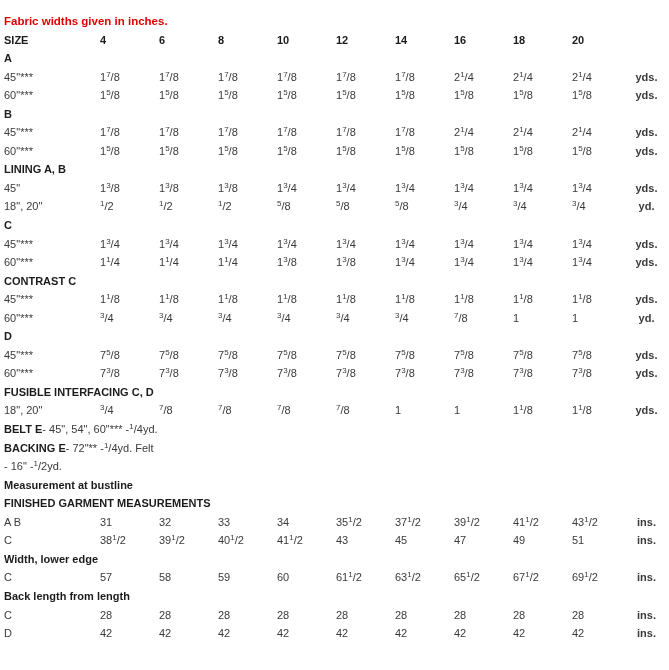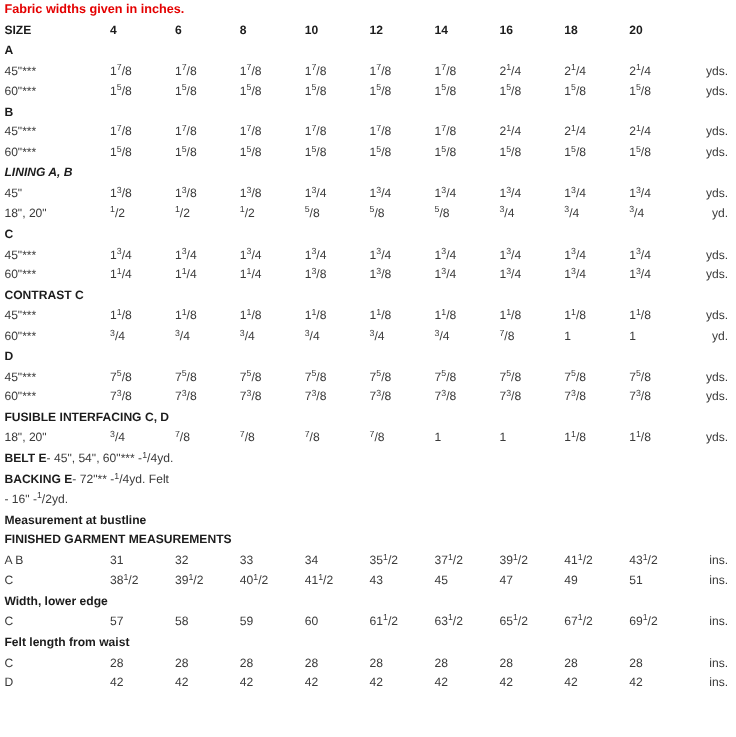--- a/index.html
+++ b/index.html
@@ -9,21 +9,21 @@
   }
   body {
     width: 669px;
     height: 670px;
     font-family: "Liberation Sans", sans-serif;
     font-size: 11px;
     color: #3a3a3a;
     overflow: hidden;
   }
   .page {
-    padding-top: 0;
+    padding-top: 12px;
   }
   .row {
     display: flex;
     align-items: baseline;
     height: 18.55px;
     line-height: 18.55px;
     white-space: nowrap;
   }
   .title-row {
     font-weight: bold;
@@ -37,22 +37,23 @@
     padding-left: 4px;
     flex: 0 0 auto;
     overflow: visible;
   }
   .cell {
     width: 59px;
     flex: 0 0 auto;
   }
   .unit {
     flex: 1 1 auto;
-    text-align: right;
+    text-align: center;
     padding-right: 7px;
+    font-weight: bold;
   }
   .bold {
     font-weight: bold;
     color: #1c1c1c;
   }
   .header-row .cell, .header-row .label {
     font-weight: bold;
     color: #1c1c1c;
   }
   .note-row {
@@ -137,21 +138,21 @@
         <div class="cell">1<sup>5</sup>/8</div>
         <div class="cell">1<sup>5</sup>/8</div>
         <div class="cell">1<sup>5</sup>/8</div>
         <div class="cell">1<sup>5</sup>/8</div>
         <div class="cell">1<sup>5</sup>/8</div>
         <div class="cell">1<sup>5</sup>/8</div>
         <div class="cell">1<sup>5</sup>/8</div>
         <div class="unit">yds.</div>
       </div>
       <div class="row">
-        <div class="label bold" style="width: auto; font-style: italic;">LINING A, B</div>
+        <div class="label bold" style="width: auto;">LINING A, B</div>
       </div>
       <div class="row">
         <div class="label">45"</div>
         <div class="cell">1<sup>3</sup>/8</div>
         <div class="cell">1<sup>3</sup>/8</div>
         <div class="cell">1<sup>3</sup>/8</div>
         <div class="cell">1<sup>3</sup>/4</div>
         <div class="cell">1<sup>3</sup>/4</div>
         <div class="cell">1<sup>3</sup>/4</div>
         <div class="cell">1<sup>3</sup>/4</div>
@@ -334,21 +335,21 @@
         <div class="cell">59</div>
         <div class="cell">60</div>
         <div class="cell">61<sup>1</sup>/2</div>
         <div class="cell">63<sup>1</sup>/2</div>
         <div class="cell">65<sup>1</sup>/2</div>
         <div class="cell">67<sup>1</sup>/2</div>
         <div class="cell">69<sup>1</sup>/2</div>
         <div class="unit">ins.</div>
       </div>
       <div class="row">
-        <div class="label bold" style="width: auto;">Felt length from waist</div>
+        <div class="label bold" style="width: auto;">Back length from length</div>
       </div>
       <div class="row">
         <div class="label">C</div>
         <div class="cell">28</div>
         <div class="cell">28</div>
         <div class="cell">28</div>
         <div class="cell">28</div>
         <div class="cell">28</div>
         <div class="cell">28</div>
         <div class="cell">28</div>

